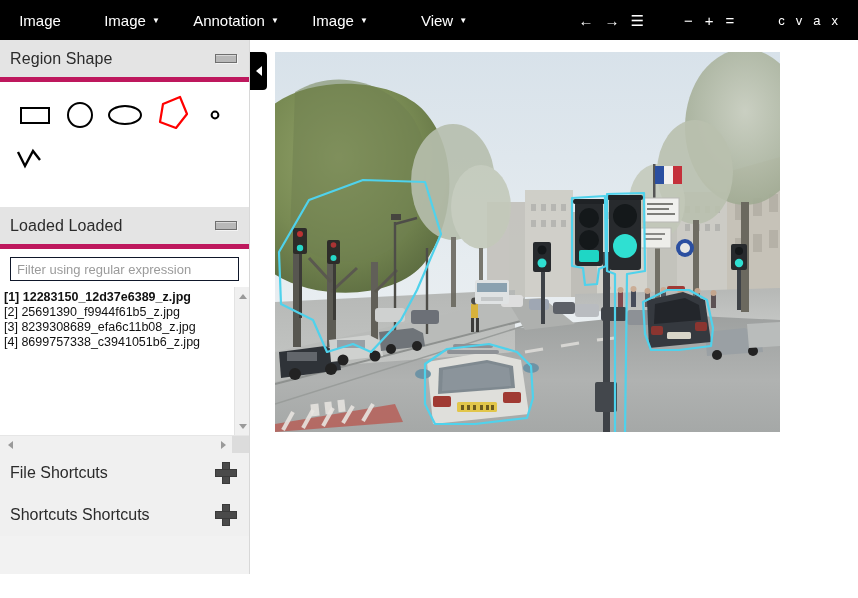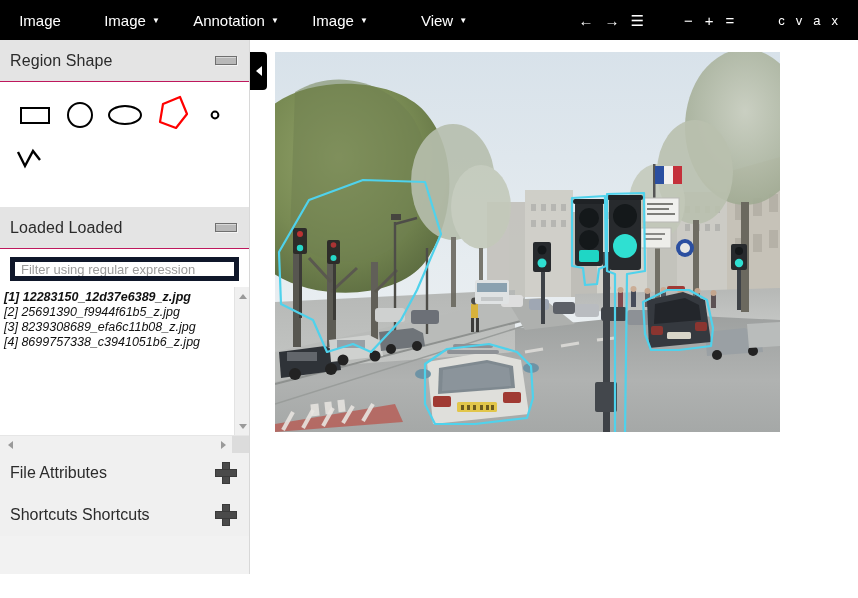--- a/index.html
+++ b/index.html
@@ -57,21 +57,21 @@
     width: 250px; height: 534px;
     background: #f2f2f2;
     border-right: 1px solid #d8d8d8;
     overflow: hidden;
   }
   .panel-header {
     height: 42px;
     background: #e4e4e4;
     display: flex; align-items: center;
     padding: 0 12px 0 10px;
-    border-bottom: 1px solid #be185d;
+    border-bottom: 5px solid #be185d;
   }
   .panel-title {
     flex: 1 1 auto;
     font-size: 16px;
     color: #2b2b2b;
     letter-spacing: .1px;
   }
   .minimize-btn {
     width: 22px; height: 9px;
     border: 1px solid #6f6f6f;
@@ -98,37 +98,36 @@
     height: 125px;
   }
   .shape-row { display: flex; align-items: center; height: 45px; padding-left: 12px; }
   .shape-btn { width: 45px; height: 40px; display: flex; align-items: center; justify-content: center; cursor: pointer; }
 
   
   #loaded-images-body { background: #ffffff; }
   #filter-wrap { padding: 8px 10px 6px 10px; background: #ffffff; }
   #filter-input {
     width: 100%; height: 24px;
-    border: 5px solid #0f172a;
+    border: 1px solid #0f172a;
     background: #ffffff;
     font-size: 13px;
     color: #333;
     padding: 2px 6px;
     font-family: "Liberation Sans", sans-serif;
     outline: none;
   }
   #filter-input::placeholder { color: #9b9b9b; }
 
   #filelist-wrap {
     position: relative;
     height: 148px;
     background: #ffffff;
     margin: 0 0 0 0;
     overflow: hidden;
-    font-style: italic;
   }
   #filelist {
     position: absolute; left: 0; top: 0;
     width: 228px; height: 148px;
     padding: 3px 0 0 4px;
     overflow: hidden;
     background: #ffffff;
   }
   .file-entry {
     font-size: 12.5px;
@@ -376,21 +375,21 @@
           <div class="tri-left"></div>
         </div>
       <div class="sb-arrow-right">
           <div class="tri-right"></div>
         </div>
       <div id="hscroll-corner"></div>
     </div>
   </div>
 
   <div class="attr-header">
-    <div class="attr-title">File Attributes</div>
+    <div class="attr-title">File Shortcuts</div>
     <div class="plus-btn"></div>
   </div>
   <div class="attr-header">
     <div class="attr-title">Shortcuts Shortcuts</div>
     <div class="plus-btn"></div>
   </div>
 </div>
 
 <div id="panel-toggle-tab">
   <div class="tri-tab-left"></div>

